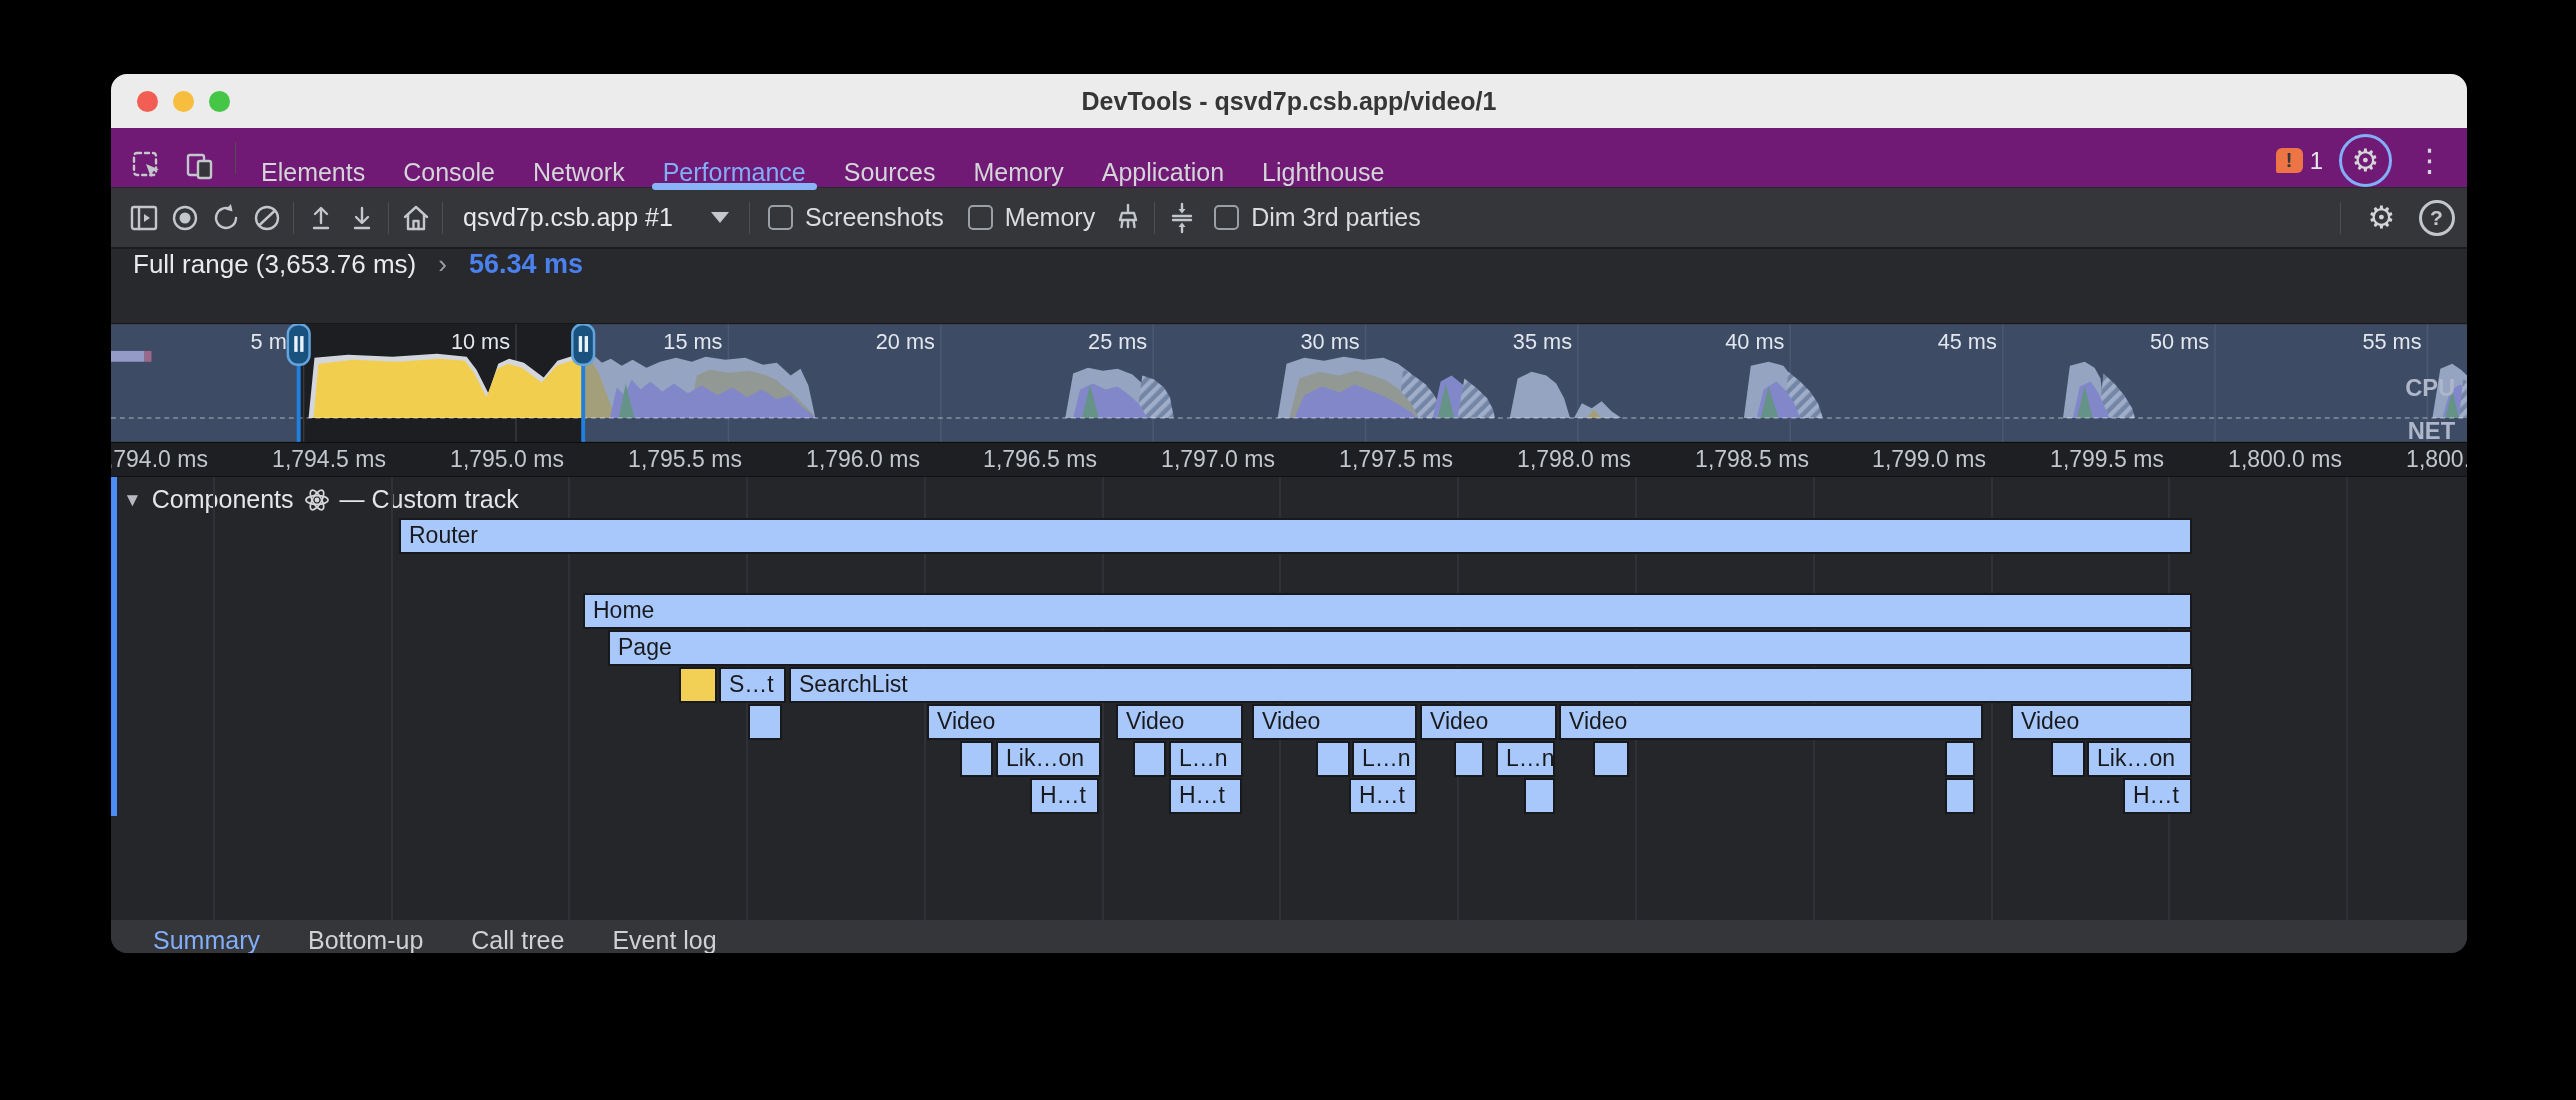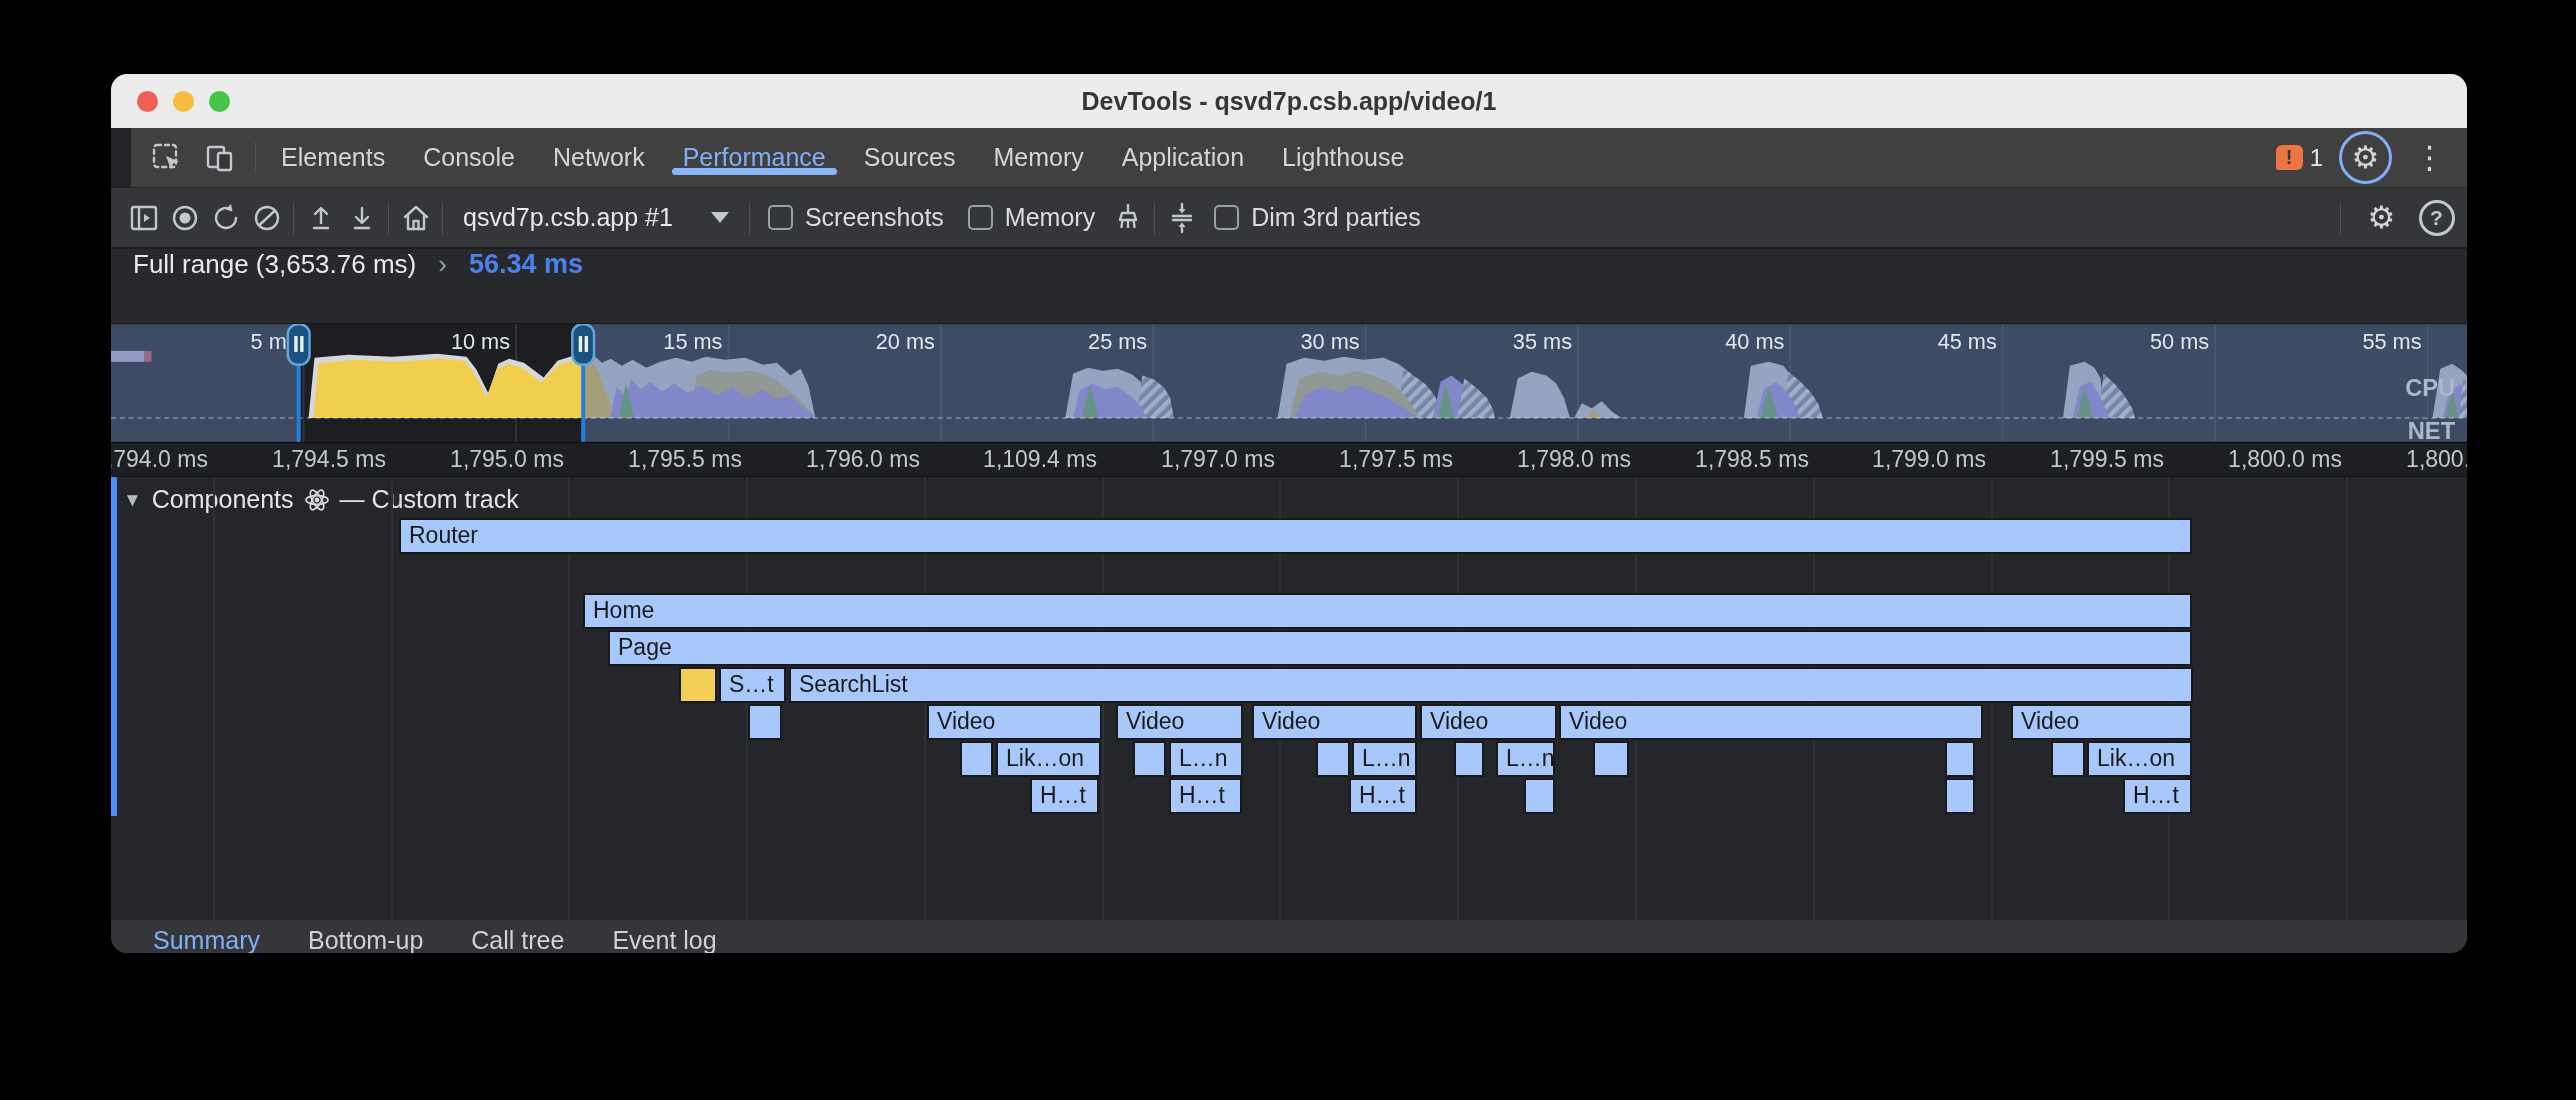--- a/index.html
+++ b/index.html
@@ -7,21 +7,21 @@
   .stage{position:absolute;inset:0;background:#000;}
   .window{position:absolute;left:111px;top:74px;width:2356px;height:879px;border-radius:16px;
     overflow:hidden;box-shadow:0 30px 79px rgba(0,0,0,.75);background:#232428;}
   
   .titlebar{position:relative;height:54px;background:#ececec;display:flex;align-items:center;justify-content:center;}
   .lights{position:absolute;left:26px;top:0;height:54px;display:flex;align-items:center;gap:15px;}
   .light{width:21px;height:21px;border-radius:50%;}
   .light.r{background:#f35e54;}.light.y{background:#f6bd3e;}.light.g{background:#45c646;}
   .wtitle{font-size:25px;font-weight:bold;color:#363636;}
   
-  .tabbar{height:59px;background:#404040;display:flex;align-items:center;border-bottom:1px solid #28292c;margin-left:20px;}
+  .tabbar{height:59px;background:#701a75;display:flex;align-items:flex-end;border-bottom:1px solid #28292c;}
   .tb-icons{display:flex;align-items:center;gap:10px;padding:0 8px 0 14px;}
   .icon-btn{width:43px;height:43px;display:flex;align-items:center;justify-content:center;border-radius:6px;}
   .vdiv{width:1px;height:32px;background:#4e4f53;align-self:center;margin:0 6px;}
   .tabs{display:flex;align-items:stretch;}
   .tab{position:relative;display:flex;align-items:center;padding:0 19px;font-size:25px;color:#d3d5d9;cursor:default;}
   .tab.active{color:#82aef8;}
   .tab.active .underline{position:absolute;left:8px;right:8px;bottom:-3px;height:7px;background:#8ab4f8;border-radius:6px;}
   .tabbar-right{margin-left:auto;display:flex;align-items:center;gap:16px;padding-right:16px;}
   .issues{display:flex;align-items:center;gap:7px;}
   .issue-bubble{width:27px;height:25px;background:#ed7445;border-radius:6px 6px 6px 2px;display:flex;align-items:center;justify-content:center;
@@ -337,21 +337,21 @@
         </g>
       </svg>
     </div>
 
     <div class="axis" id="time-axis">
         <div class="axis-label" style="left: 40px;">1,794.0 ms</div>
         <div class="axis-label" style="left: 218px;">1,794.5 ms</div>
         <div class="axis-label" style="left: 396px;">1,795.0 ms</div>
         <div class="axis-label" style="left: 574px;">1,795.5 ms</div>
         <div class="axis-label" style="left: 752px;">1,796.0 ms</div>
-        <div class="axis-label" style="left: 929px;">1,109.4 ms</div>
+        <div class="axis-label" style="left: 929px;">1,796.5 ms</div>
         <div class="axis-label" style="left: 1107px;">1,797.0 ms</div>
         <div class="axis-label" style="left: 1285px;">1,797.5 ms</div>
         <div class="axis-label" style="left: 1463px; text-align: right;">1,798.0 ms</div>
         <div class="axis-label" style="left: 1641px;">1,798.5 ms</div>
         <div class="axis-label" style="left: 1818px;">1,799.0 ms</div>
         <div class="axis-label" style="left: 1996px;">1,799.5 ms</div>
         <div class="axis-label" style="left: 2174px;">1,800.0 ms</div>
         <div class="axis-label" style="left: 2352px;">1,800.5 ms</div>
       </div>
 

